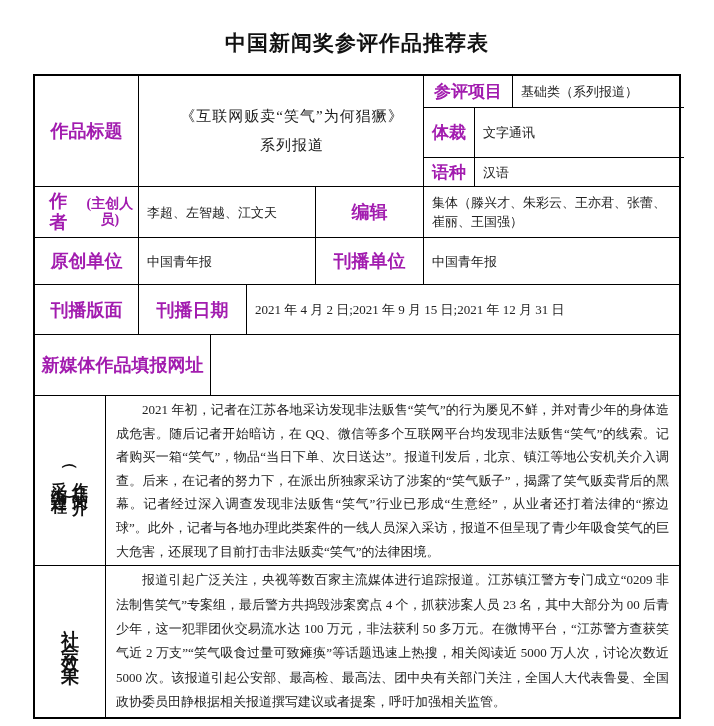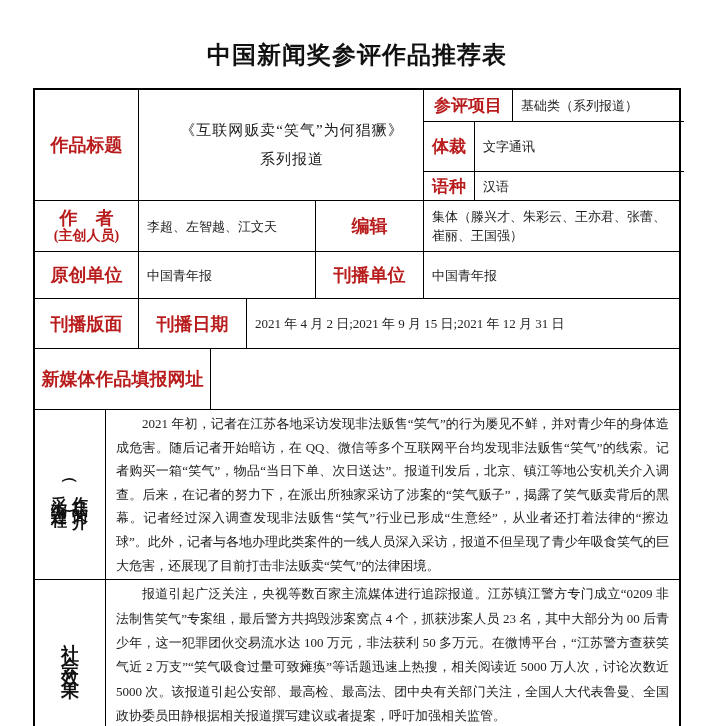--- a/index.html
+++ b/index.html
@@ -2,53 +2,53 @@
 <html><head>
 <meta charset="utf-8">
 <style>
   html,body{margin:0;padding:0;background:#ffffff;}
   .page{
     width:714px;height:726px;background:#ffffff;color:#1c1c1c;
     font-family:"Liberation Serif","DejaVu Serif",serif;
     position:relative;overflow:hidden;
   }
   .doc-title{
-    text-align:center;font-size:24px;font-weight:bold;letter-spacing:1px;
-    padding-top:39px;margin:0 0 17px 0;color:#111;
+    text-align:center;font-size:21px;font-weight:bold;letter-spacing:1px;
+    padding-top:29px;margin:0 0 17px 0;color:#111;
   }
   .form-table{
     width:648px;margin:0 auto;border:2px solid #000;box-sizing:border-box;
     display:flex;flex-direction:column;
   }
   .row{display:flex;flex-direction:row;border-top:1.5px solid #000;}
   .row:first-child{border-top:none;}
   .cell{box-sizing:border-box;border-left:1.5px solid #000;display:flex;align-items:center;}
   .cell:first-child{border-left:none;}
-  .label-cell{justify-content:center;font-weight:bold;font-size:18px;color:#b91c1c;text-align:center;}
+  .label-cell{justify-content:center;font-weight:bold;font-size:18px;color:#a21caf;text-align:center;}
   .value-cell{font-size:13px;padding:3px 8px;color:#222;line-height:19px;}
   
   .r1{min-height:110px;}
   .c-label-a{width:103px;flex:none;}
   .c-title{width:285px;flex:none;flex-direction:column;justify-content:center;padding-left:22px;}
   .title-line{font-size:15px;line-height:29px;letter-spacing:1px;text-align:center;color:#222;}
   .r1-right{width:260px;flex:none;display:flex;flex-direction:column;border-left:1.5px solid #000;}
   .sub-row{display:flex;flex-direction:row;border-top:1.5px solid #000;flex:none;}
   .sub-row:first-child{border-top:none;}
   .sub-r1{height:31px;}
   .sub-r2{height:49px;}
   .sub-r3{flex:1;justify-content:space-between;}
   .c-label-wide{width:88px;flex:none;font-size:17px;}
   .c-label-narrow{width:50px;flex:none;font-size:17px;}
   .sub-row .value-cell{flex:1;}
   
   .r2{min-height:50px;} .r3{min-height:46px;} .r4{min-height:49px;}
   .c-val-b{width:177px;flex:none;}
   .c-label-c{width:108px;flex:none;}
   .c-val-d{flex:1;}
-  .author-label{flex-direction:column;justify-content:center;line-height:1.15;font-family:Liberation Serif, serif;}
+  .author-label{flex-direction:row;justify-content:center;line-height:1.15;font-family:Liberation Serif, serif;}
   .author-sub{font-size:14px;font-weight:bold;}
   
   .r5{min-height:60px;}
   .c-label-url{width:175px;flex:none;font-size:18px;}
   
   .r6{min-height:166px;}
   .r7{min-height:147px;}
   .c-vlabel{width:70px;flex:none;justify-content:center;}
   .c-body{flex:1;padding:2px 10px 2px 10px;display:block;}
   .body-text{

